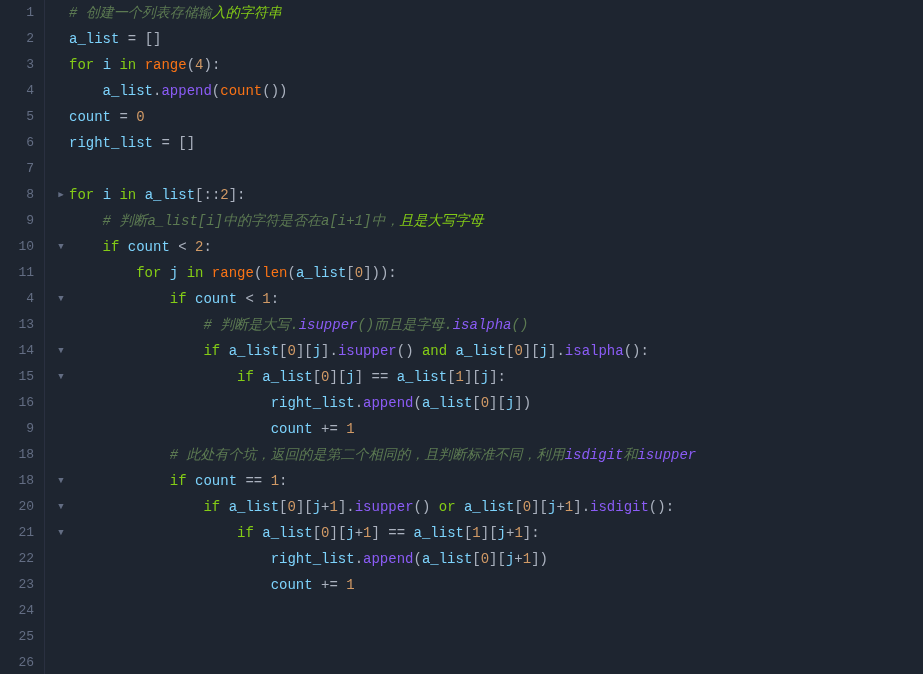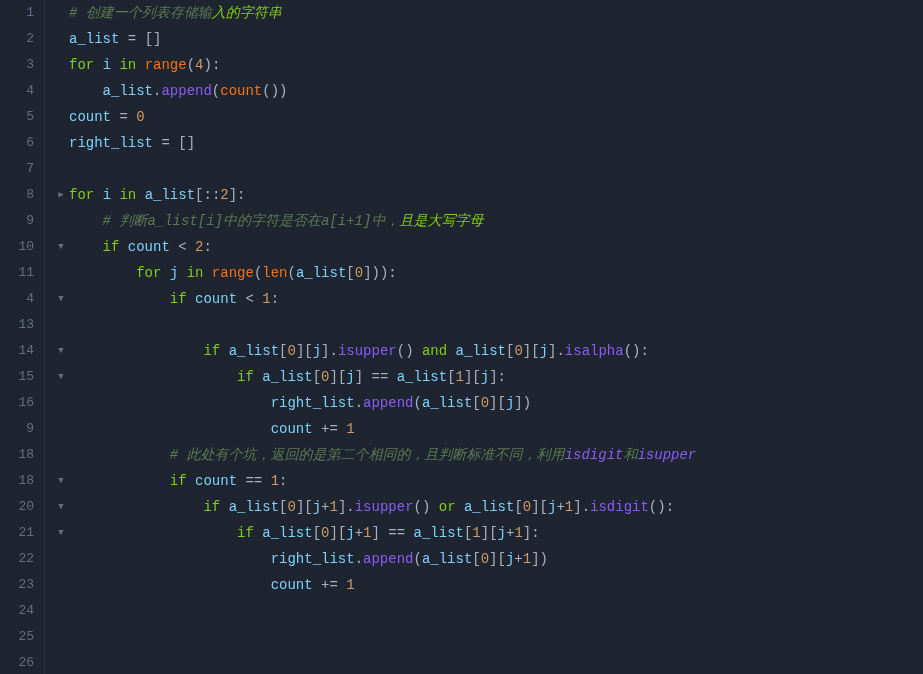--- a/index.html
+++ b/index.html
@@ -185,21 +185,21 @@
         <span class="indent2"></span><span class="kw">for</span><span> </span><span class="name">j</span><span> </span><span class="kw">in</span><span> </span><span class="builtin">range</span><span class="punct">(</span><span class="builtin">len</span><span class="punct">(</span><span class="name">a_list</span><span class="punct">[</span><span class="number">0</span><span class="punct">]</span><span class="punct">)</span><span class="punct">)</span><span class="punct">:</span>
       </div>
 
       <div class="code-line">
         <span class="fold-gutter"><span class="fold-arrow">▼</span></span>
         <span class="indent3"></span><span class="kw">if</span><span> </span><span class="name">count</span><span> </span><span class="op">&lt;</span><span> </span><span class="number">1</span><span class="punct">:</span>
       </div>
 
       <div class="code-line">
         <span class="fold-gutter">&nbsp;</span>
-        <span class="indent4"></span>
+        <span class="indent4"></span><span class="comment"># 判断是大写.<span class="method">isupper</span>()而且是字母.<span class="method">isalpha</span>()</span>
       </div>
 
       <div class="code-line">
         <span class="fold-gutter"><span class="fold-arrow">▼</span></span>
         <span class="indent4"></span><span class="kw">if</span><span> </span><span class="name">a_list</span><span class="punct">[</span><span class="number">0</span><span class="punct">]</span><span class="punct">[</span><span class="name">j</span><span class="punct">]</span><span class="punct">.</span><span class="method">isupper</span><span class="punct">(</span><span class="punct">)</span><span> </span><span class="kw">and</span><span> </span><span class="name">a_list</span><span class="punct">[</span><span class="number">0</span><span class="punct">]</span><span class="punct">[</span><span class="name">j</span><span class="punct">]</span><span class="punct">.</span><span class="method">isalpha</span><span class="punct">(</span><span class="punct">)</span><span class="punct">:</span>
       </div>
 
       <div class="code-line">
         <span class="fold-gutter"><span class="fold-arrow">▼</span></span>
         <span class="indent5"></span><span class="kw">if</span><span> </span><span class="name">a_list</span><span class="punct">[</span><span class="number">0</span><span class="punct">]</span><span class="punct">[</span><span class="name">j</span><span class="punct">]</span><span> </span><span class="op">==</span><span> </span><span class="name">a_list</span><span class="punct">[</span><span class="number">1</span><span class="punct">]</span><span class="punct">[</span><span class="name">j</span><span class="punct">]</span><span class="punct">:</span>

